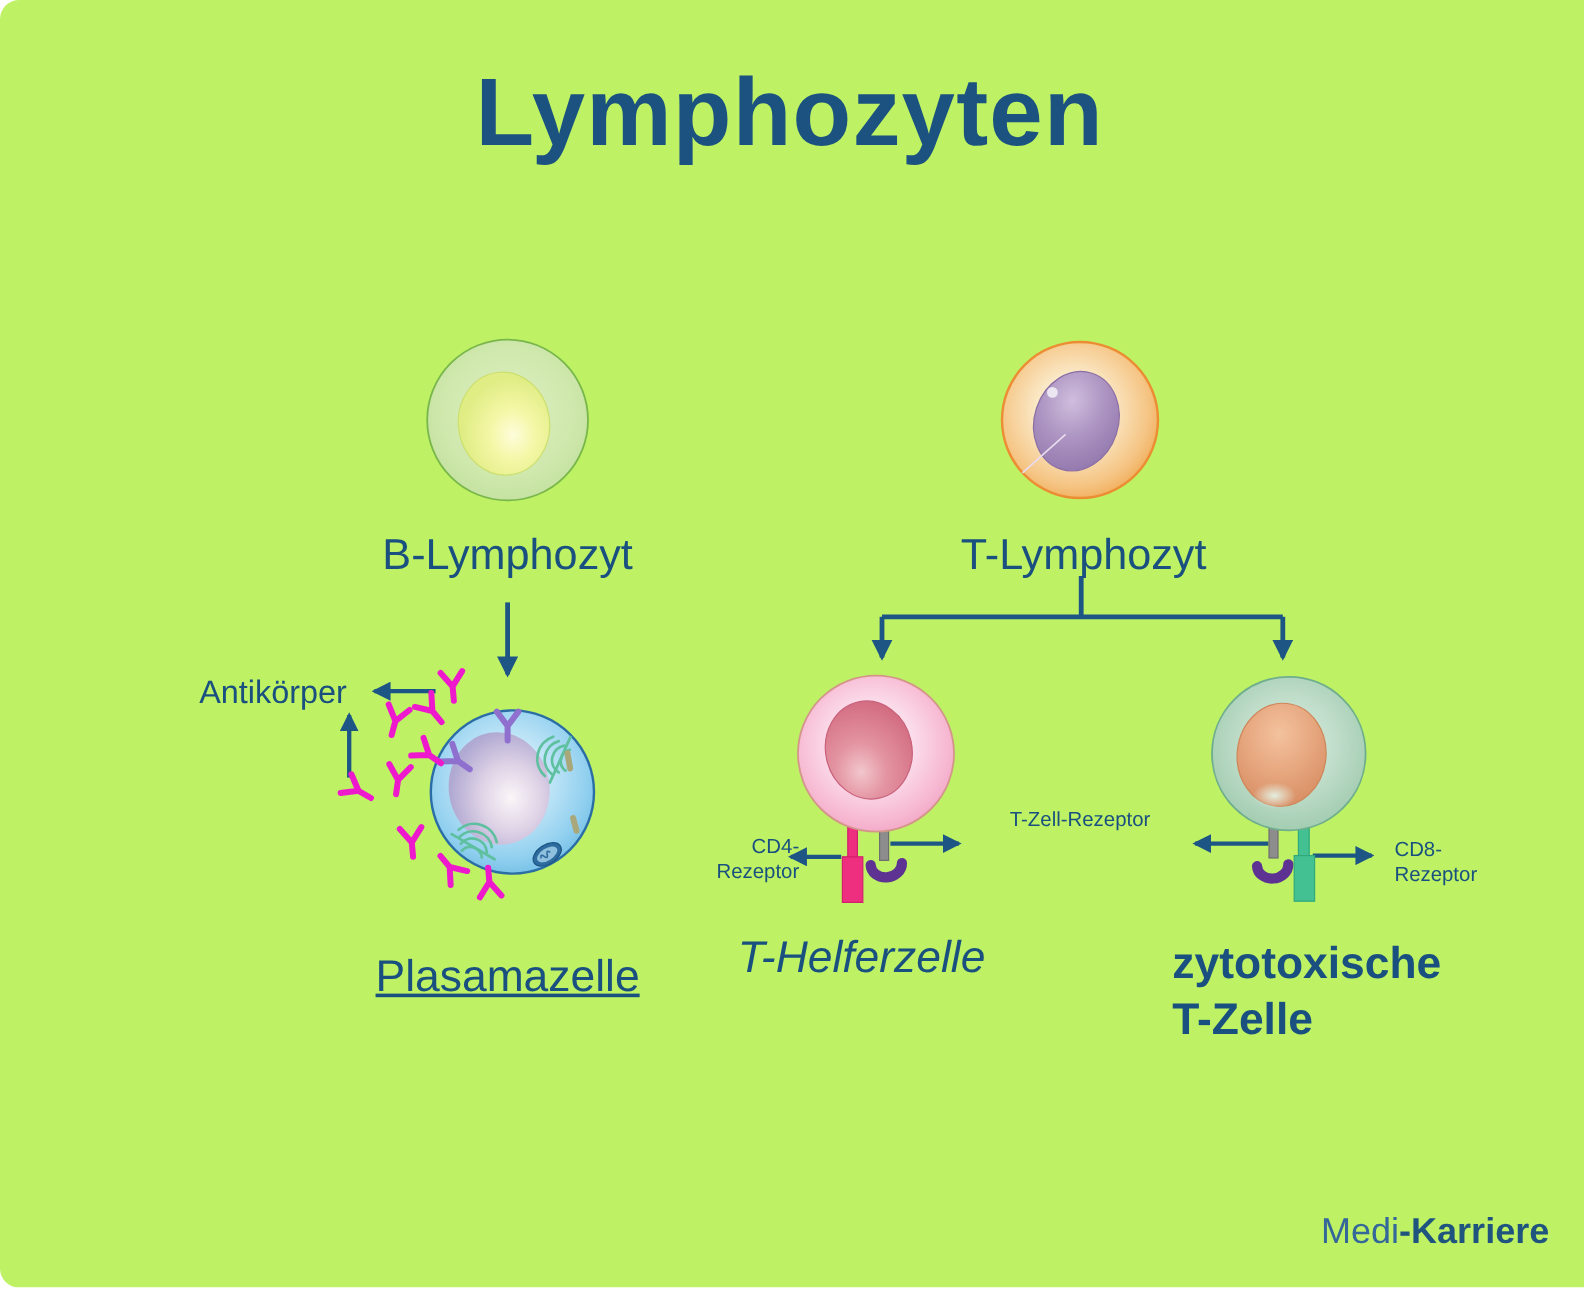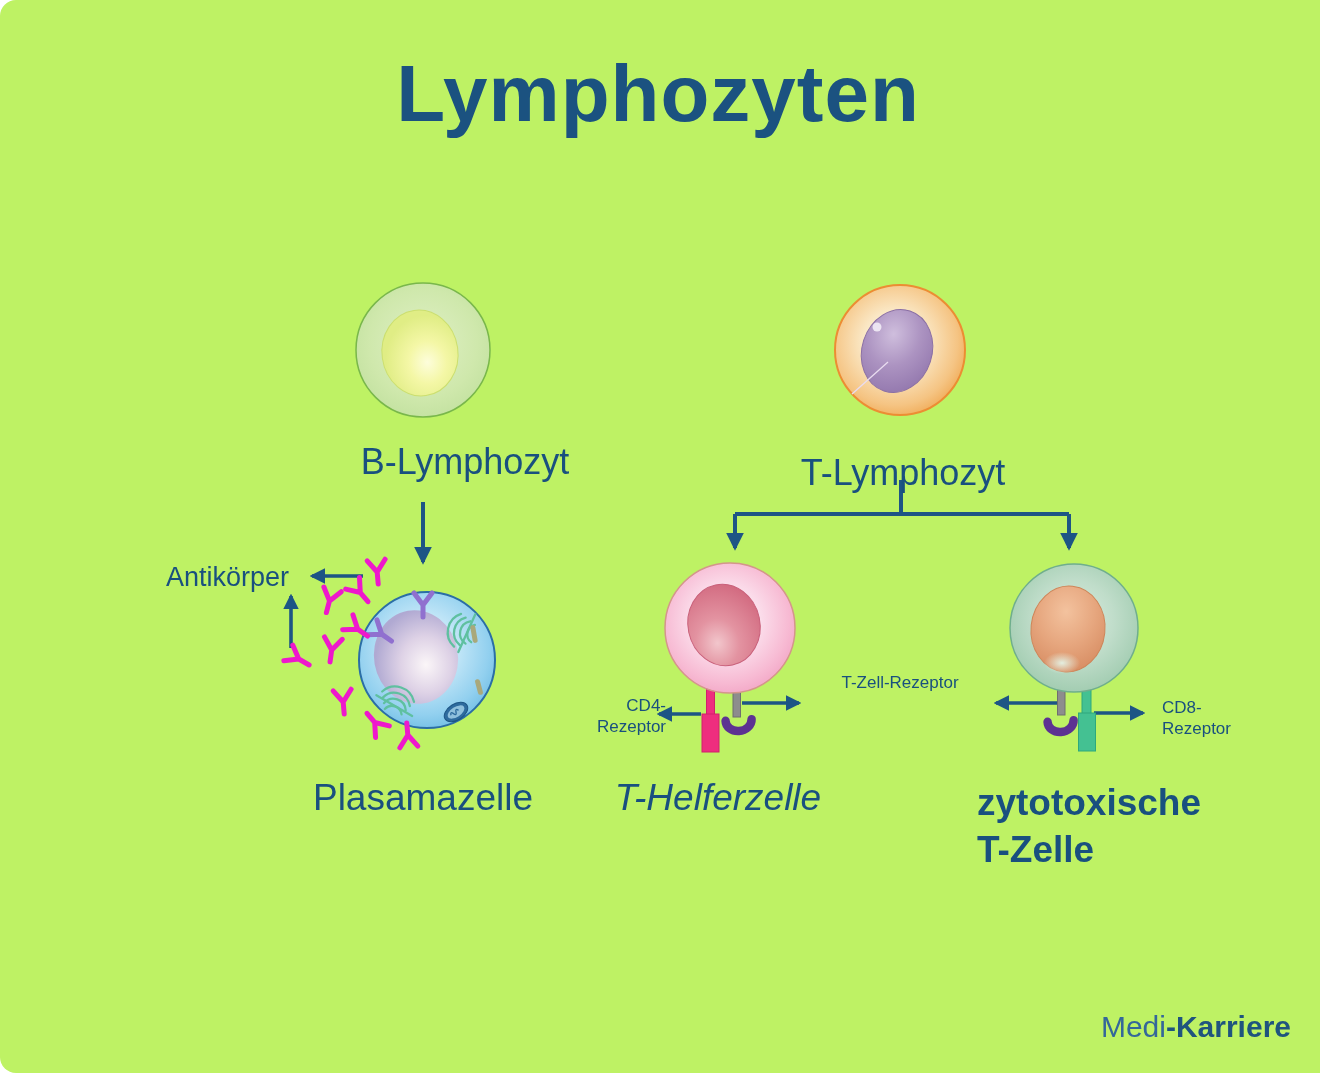--- a/index.html
+++ b/index.html
@@ -167,38 +167,38 @@
       <rect x="1082" y="690" width="9" height="25" fill="#44c192" stroke="#2fa87c" stroke-width="1"></rect>
       <rect x="1078.5" y="713" width="17" height="38" fill="#44c192" stroke="#2fa87c" stroke-width="1"></rect>
       <circle cx="1074" cy="628" r="64" fill="url(#gG)" stroke="#6fae8d" stroke-width="1.5"></circle>
       <ellipse cx="1068" cy="629" rx="37" ry="43" transform="rotate(6 1068 629)" fill="url(#gGn)" stroke="#cf8558" stroke-width="1"></ellipse>
       <ellipse cx="1062" cy="663" rx="18" ry="11" fill="url(#gMint)"></ellipse>
     </g>
   </svg>
 
   <div class="lbl center title" style="left:658px;top:48px;">Lymphozyten</div>
 
-  <div class="lbl center cellname" style="left:423px;top:441px;font-size:36px;margin-left:42px;">B-Lymphozyt</div>
-  <div class="lbl center cellname" style="left:903px;top:452px;font-size:36px;">T-Lymphozyt</div>
+  <div class="lbl center cellname" style="left:423px;top:441px;font-size:36px;">B-Lymphozyt</div>
+  <div class="lbl center cellname" style="left:903px;top:441px;font-size:36px;">T-Lymphozyt</div>
 
   <div class="lbl small" style="left:166px;top:562px;font-size:27px;text-align:center;">Antikörper</div>
 
   <div class="lbl small two-line right-align" style="right:682px;top:695px;">
     <div>CD4-</div>
     <div>Rezeptor</div>
   </div>
 
   <div class="lbl small center" style="left:900px;top:673px;">T-Zell-Rezeptor</div>
 
   <div class="lbl small two-line" style="left:1162px;top:697px;">
     <div>CD8-</div>
     <div>Rezeptor</div>
   </div>
 
-  <div class="lbl center cellname" style="left:423px;top:777px;">Plasamazelle</div>
+  <div class="lbl center cellname" style="left:423px;top:793px;text-decoration:underline;">Plasamazelle</div>
   <div class="lbl center cellname" style="left:718px;top:777px;font-style:italic;">T-Helferzelle</div>
 
   <div class="lbl center cellname" style="left:1089px;top:780px;line-height:1.26;font-weight:bold;">
     <div>zytotoxische</div>
     <div>T-Zelle</div>
   </div>
 
   <div class="lbl logo" style="right:57px;top:1010px;">
     <span class="part1">Medi</span><span class="part2">-Karriere</span>
   </div>

